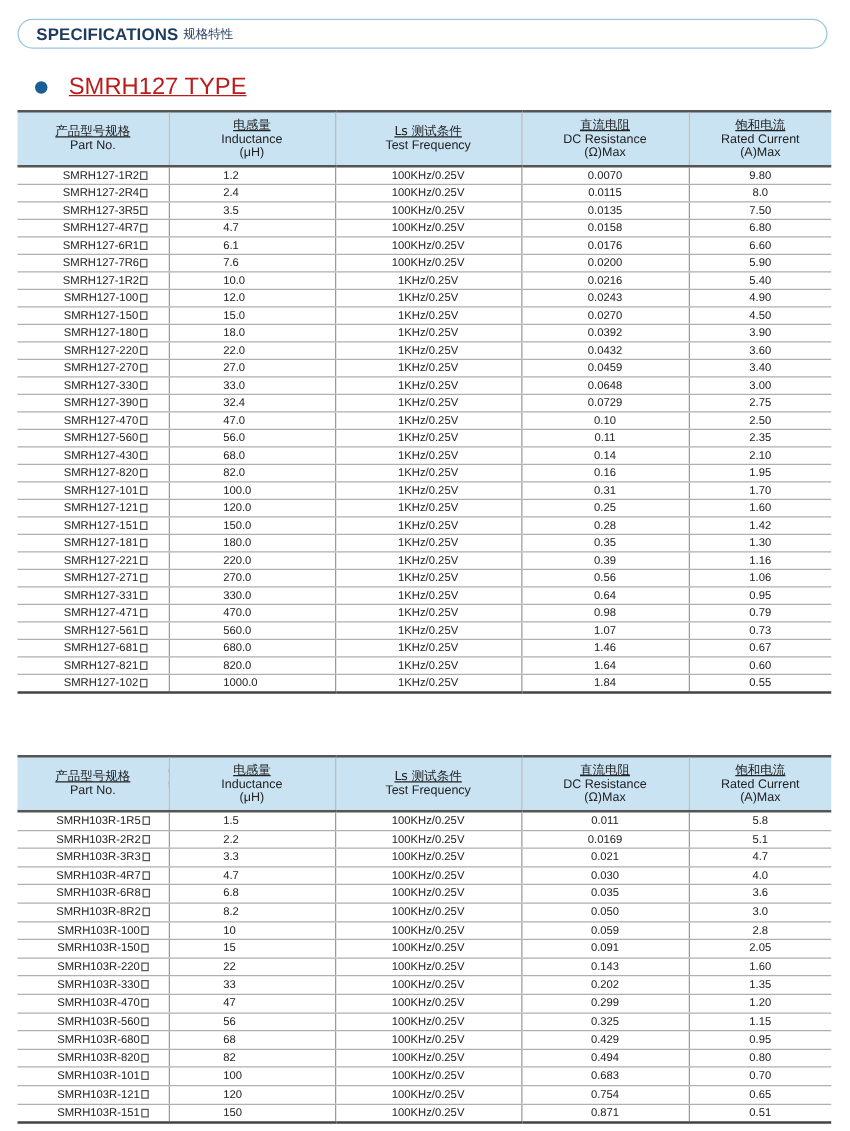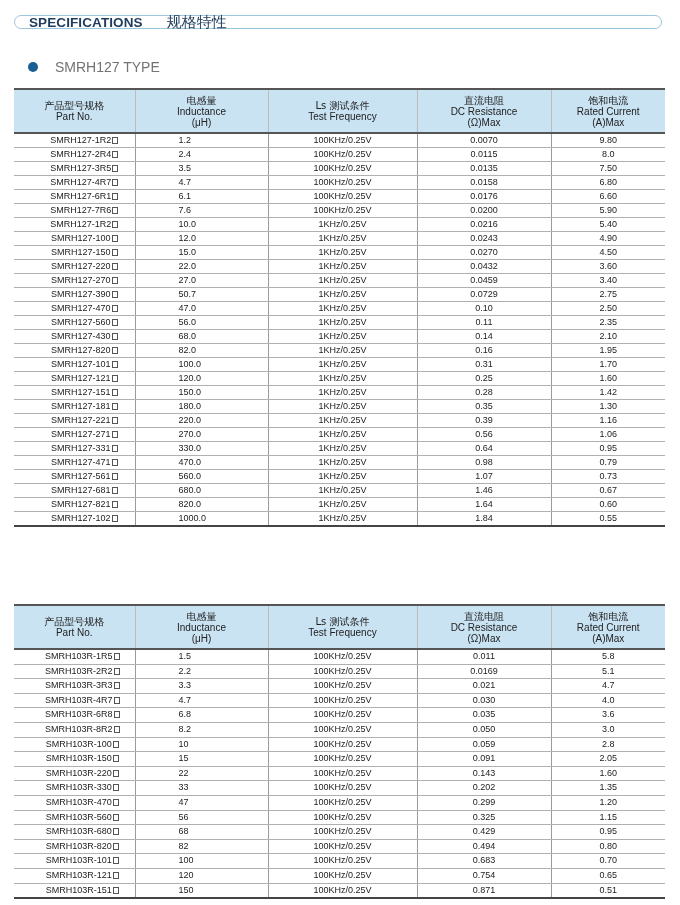--- a/index.html
+++ b/index.html
@@ -1,38 +1,38 @@
 <!DOCTYPE html>
 <html><head>
 <meta charset="utf-8">
 <style>
   html, body { margin:0; padding:0; background:#ffffff; }
   body { width:680px; height:905px; position:relative; overflow:hidden;
          font-family:"Liberation Sans", "DejaVu Sans", sans-serif; color:#1a1a1a; }
   .spec-banner {
-    position:absolute; left:14px; top:15px; width:648px; height:14px;
+    position:absolute; left:14px; top:15px; width:648px; height:24px;
     border:1px solid #9cc6de; border-radius:13px; box-sizing:border-box;
-    display:flex; align-items:center; padding-left:14px;gap:20px;
+    display:flex; align-items:center; padding-left:14px;
   }
   .spec-banner .en { font-weight:bold; font-size:13.5px; color:#1f3b5c; letter-spacing:0.1px; }
-  .spec-banner .zh { font-size:15px; color:#1f3b5c; margin-left:4px; font-family:"DejaVu Sans", sans-serif; }
+  .spec-banner .zh { font-size:10px; color:#1f3b5c; margin-left:4px; font-family:"DejaVu Sans", sans-serif; }
   .type-heading { position:absolute; left:28px; display:flex; align-items:center; }
   .type-heading .dot { width:10px; height:10px; border-radius:50%; background:#1a5e93; margin-right:17px; }
-  .type-heading .label { font-size:14px; color:#737373; }
+  .type-heading .label { font-size:19px; color:#b91c1c;text-decoration:underline; }
   table.spec {
     position:absolute; left:14px; width:651px; border-collapse:collapse; table-layout:fixed;
     font-size:9px; color:#222;
   }
   table.spec thead th {
     background:#c9e3f3; font-weight:normal; color:#222; font-size:10px; line-height:11px;
     border-top:2px solid #555; border-bottom:2px solid #555;
     border-left:1px solid #bcbcbc; padding:0;
   }
   table.spec thead th:first-child { border-left:none; }
-  table.spec thead th .zh { font-family:"DejaVu Sans", sans-serif; font-size:10px; }
+  table.spec thead th .zh { font-family:"DejaVu Sans", sans-serif; font-size:10px;text-decoration:underline; }
   table.spec tbody td {
     border-bottom:1px solid #b0b0b0; border-left:1px solid #9a9a9a; padding:0;
     text-align:center; white-space:nowrap; overflow:hidden;
   }
   table.spec tbody td:first-child { border-left:none; text-align:center; padding-left:20px; }
   table.spec tbody td.ind { text-align:left; padding-left:43px; }
   table.spec tbody tr:last-child td { border-bottom:2px solid #444; }
   .box { display:inline-block; width:6px; height:7px; border:1px solid #555; margin-left:1px; vertical-align:-1px; box-sizing:border-box; }
   #t1 { top:88px; }
   #t1 thead th { height:42px; }
@@ -148,36 +148,50 @@
         <td><span>4.90</span></td>
       </tr>
       <tr>
         <td><span>SMRH127-150</span><span class="box"></span></td>
         <td class="ind"><span>15.0</span></td>
         <td><span>1KHz/0.25V</span></td>
         <td><span>0.0270</span></td>
         <td><span>4.50</span></td>
       </tr>
       <tr>
+        <td><span>SMRH127-180</span><span class="box"></span></td>
+        <td class="ind"><span>18.0</span></td>
+        <td><span>1KHz/0.25V</span></td>
+        <td><span>0.0392</span></td>
+        <td><span>3.90</span></td>
+      </tr>
+      <tr>
         <td><span>SMRH127-220</span><span class="box"></span></td>
         <td class="ind"><span>22.0</span></td>
         <td><span>1KHz/0.25V</span></td>
         <td><span>0.0432</span></td>
         <td><span>3.60</span></td>
       </tr>
       <tr>
         <td><span>SMRH127-270</span><span class="box"></span></td>
         <td class="ind"><span>27.0</span></td>
         <td><span>1KHz/0.25V</span></td>
         <td><span>0.0459</span></td>
         <td><span>3.40</span></td>
       </tr>
       <tr>
+        <td><span>SMRH127-330</span><span class="box"></span></td>
+        <td class="ind"><span>33.0</span></td>
+        <td><span>1KHz/0.25V</span></td>
+        <td><span>0.0648</span></td>
+        <td><span>3.00</span></td>
+      </tr>
+      <tr>
         <td><span>SMRH127-390</span><span class="box"></span></td>
-        <td class="ind"><span>50.7</span></td>
+        <td class="ind"><span>32.4</span></td>
         <td><span>1KHz/0.25V</span></td>
         <td><span>0.0729</span></td>
         <td><span>2.75</span></td>
       </tr>
       <tr>
         <td><span>SMRH127-470</span><span class="box"></span></td>
         <td class="ind"><span>47.0</span></td>
         <td><span>1KHz/0.25V</span></td>
         <td><span>0.10</span></td>
         <td><span>2.50</span></td>

